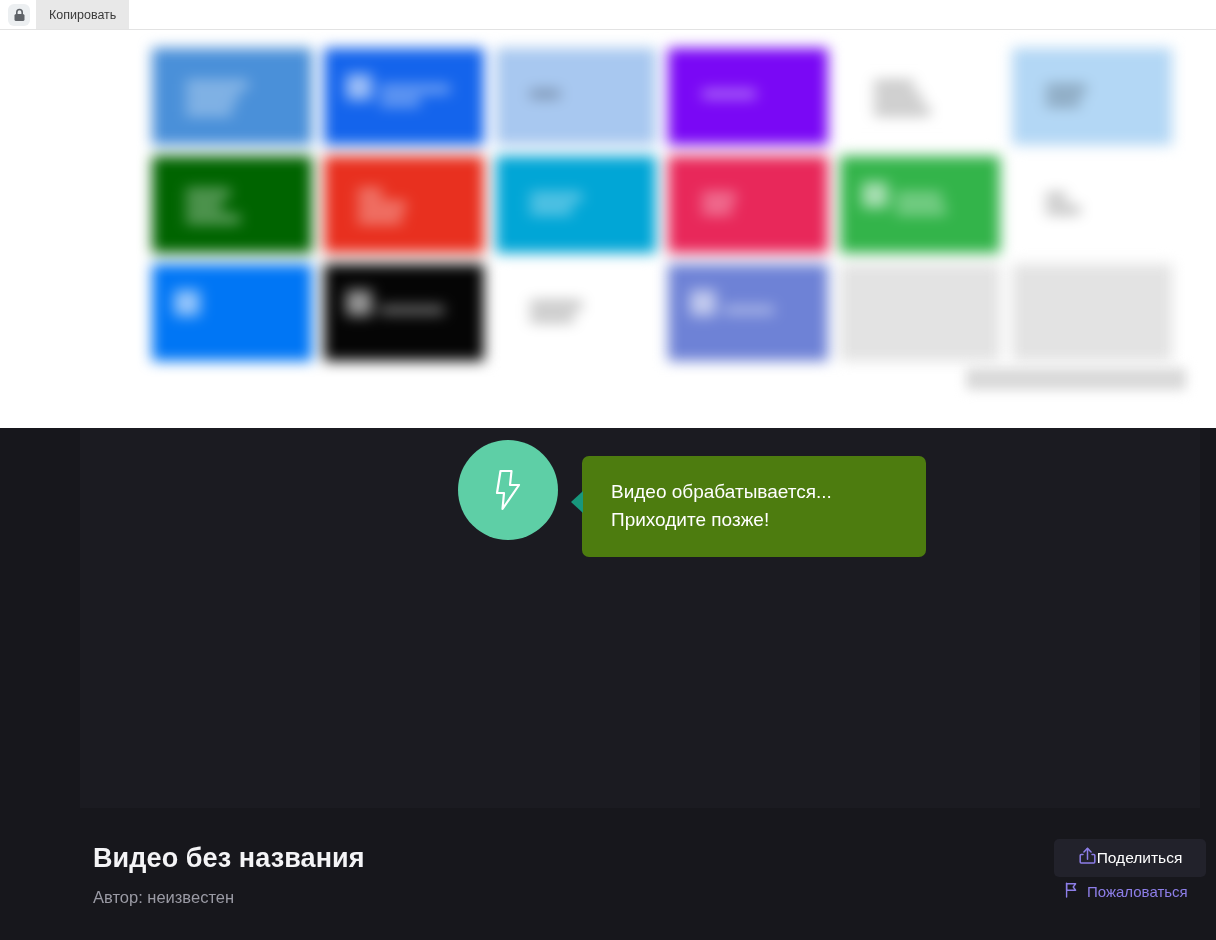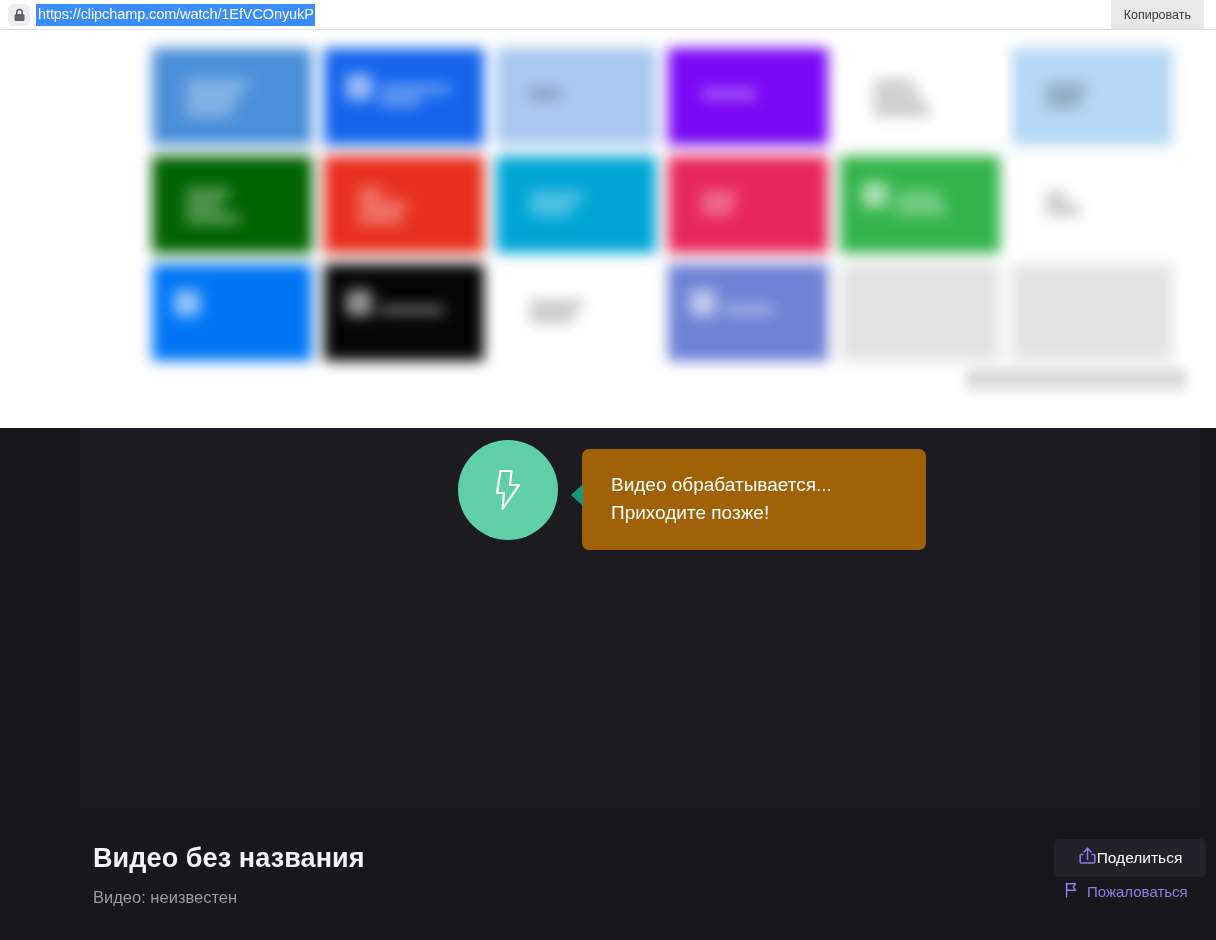--- a/index.html
+++ b/index.html
@@ -155,22 +155,22 @@
     border-radius: 50%;
     background: #5ecfa6;
     display: flex;
     align-items: center;
     justify-content: center;
     flex: 0 0 auto;
   }
   .toast-bubble {
     position: relative;
     margin-left: 24px;
-    margin-top: 9px;
-    background: #a16207;
+    margin-top: 16px;
+    background: #4d7c0f;
     border-radius: 7px;
     padding: 22px 28px 24px 29px;
     min-width: 344px;
     box-sizing: border-box;
   }
   .toast-bubble::before {
     content: "";
     position: absolute;
     left: -11px;
     top: 35px;
@@ -246,23 +246,20 @@
 
 <div id="page">
 
   <div class="urlbar">
     <span class="lock-chip">
       <svg width="13" height="14" viewBox="0 0 13 14" aria-hidden="true">
         <rect x="1.5" y="6" width="10" height="7" rx="1.6" fill="#5f6368"></rect>
         <path d="M3.8 6 V4.2 a2.7 2.7 0 0 1 5.4 0 V6" fill="none" stroke="#5f6368" stroke-width="1.6"></path>
       </svg>
     </span>
-    <span class="url-wrap">
-      <span class="url-text">https://clipchamp.com/watch/1EfVCOnyukP</span>
-    </span>
     <button class="copy-btn">Копировать</button>
   </div>
   <div class="bar-divider"></div>
 
   <div class="blur-layer">
     <div class="grid" id="thumb-grid">
         <div class="cell" style="background: rgb(74, 144, 217);">
           <div class="ln" style="left: 34px; top: 32.5px; width: 62px; height: 8px;"></div>
           <div class="ln" style="left: 34px; top: 45.5px; width: 52px; height: 8px;"></div>
           <div class="ln" style="left: 34px; top: 58.5px; width: 46px; height: 8px;"></div>
@@ -348,21 +345,21 @@
         <div class="toast-bubble">
           <div class="toast-line">Видео обрабатывается...</div>
           <div class="toast-line">Приходите позже!</div>
         </div>
       </div>
 
     </div>
 
     <div class="meta">
       <div class="video-title">Видео без названия</div>
-      <div class="video-author">Видео: неизвестен</div>
+      <div class="video-author">Автор: неизвестен</div>
 
       <button class="share-btn">
         <span>
           <svg width="19" height="20" viewBox="0 0 19 20" aria-hidden="true">
             <path d="M5 8.5 H3.2 a1 1 0 0 0-1 1 V16 a1 1 0 0 0 1 1 h12.6 a1 1 0 0 0 1-1 V9.5 a1 1 0 0 0-1-1 H14" fill="none" stroke="#8d7ee8" stroke-width="1.5" stroke-linecap="round"></path>
             <path d="M9.5 13.2 V2.6" fill="none" stroke="#8d7ee8" stroke-width="1.5" stroke-linecap="round"></path>
             <path d="M5.9 6 L9.5 2.4 L13.1 6" fill="none" stroke="#8d7ee8" stroke-width="1.5" stroke-linecap="round" stroke-linejoin="round"></path>
           </svg>
         </span>
         <span>Поделиться</span>

